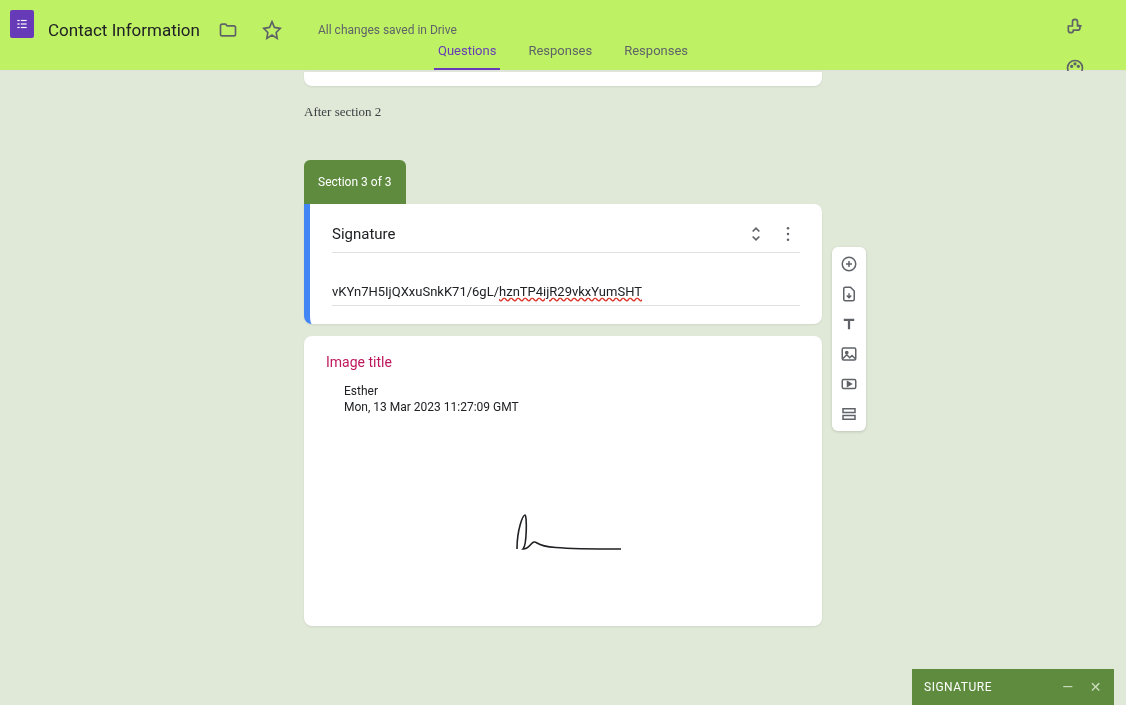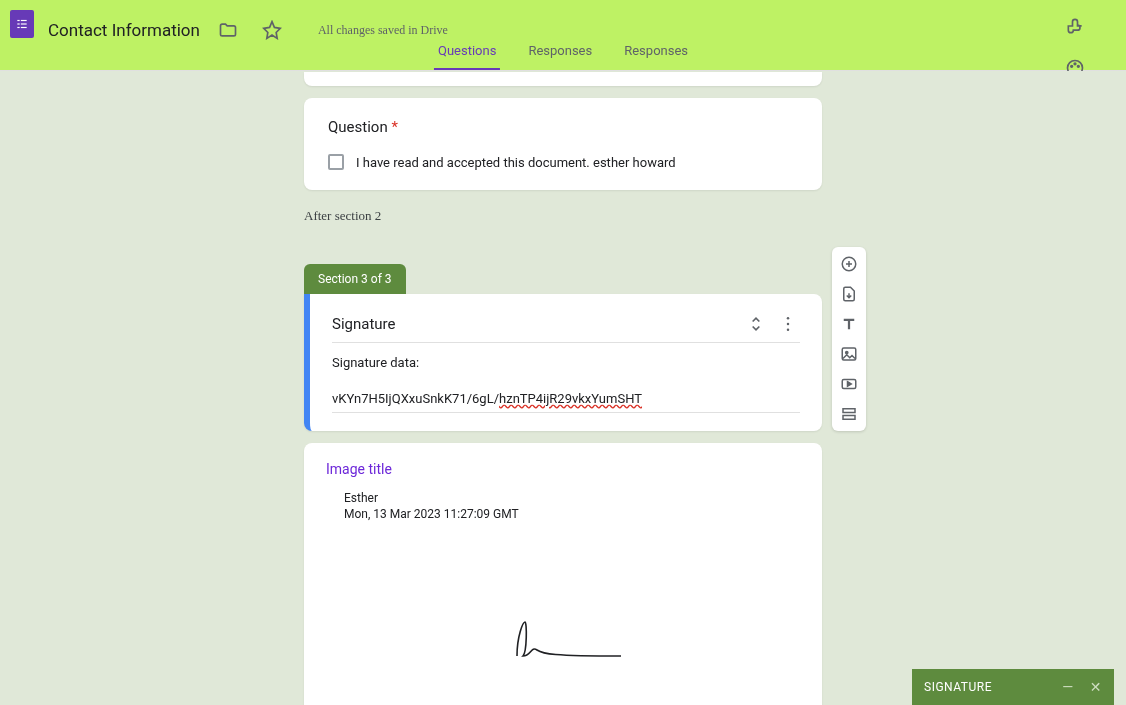--- a/index.html
+++ b/index.html
@@ -50,21 +50,20 @@
   align-items: center;
   justify-content: center;
   cursor: pointer;
   color: #5f6368;
 }
 .icon-btn svg { width: 20px; height: 20px; }
 .save-status {
   font-size: 12px;
   color: #5f6368;
   margin-left: 18px;
-  font-family: Liberation Serif, serif;
 }
 .header-right {
   margin-left: auto;
   display: flex;
   align-items: center;
   gap: 10px;
   margin-top: 2px;
   flex-direction: column;
 }
 .send-btn {
@@ -155,21 +154,21 @@
   display: flex;
   align-items: center;
   gap: 110px;
   padding: 4px 8px;
   cursor: pointer;
 }
 .section-badge {
   background: #5e8b3e;
   color: #fff;
   font-size: 12px;
-  padding: 8px 14px;
+  padding: 15px 14px;
   border-radius: 6px 6px 0 0;
   display: inline-block;
   margin-top: 28px;
 }
 .section-card {
   background: #fff;
   border-radius: 0 8px 8px 8px;
   box-shadow: 0 1px 2px rgba(0,0,0,0.08);
   border-left: 6px solid #4285f4;
   padding: 18px 22px;
@@ -204,21 +203,21 @@
 .sig-data .wavy { text-decoration: underline wavy #d93025; }
 .image-card {
   background: #fff;
   border-radius: 8px;
   box-shadow: 0 1px 2px rgba(0,0,0,0.08);
   padding: 18px 22px 12px;
   margin-bottom: 40px;
 }
 .image-title {
   font-size: 14px;
-  color: #6d28d9;
+  color: #be185d;
   margin-bottom: 14px;
 }
 .sig-meta {
   font-size: 12px;
   color: #202124;
   line-height: 1.3;
   margin-left: 18px;
   margin-bottom: 8px;
 }
 .sig-canvas {
@@ -352,29 +351,20 @@
     <div class="tab">Responses</div>
     <div class="tab">Responses</div>
   </div>
 </div>
 
 <div class="canvas">
   <div class="form-area">
 
     <div class="card truncated"></div>
 
-    <div class="card">
-      <div class="q-title">
-        <span>Question</span> <span class="req">*</span>
-      </div>
-      <div class="checkbox-row">
-        <div class="checkbox-box"></div>
-        <span>I have read and accepted this document. esther howard</span>
-      </div>
-    </div>
 
     <div class="section-nav">
       <span>After section 2</span>
     </div>
 
     <div class="section-badge">Section 3 of 3</div>
 
     <div class="section-card">
       <div class="section-title-row">
         <span class="section-title">Signature</span>
@@ -387,21 +377,20 @@
             </span>
           <span class="icon-btn" style="width:24px;height:24px">
               <svg viewBox="0 0 24 24" fill="currentColor">
                 <circle cx="12" cy="5" r="1.5"></circle>
                 <circle cx="12" cy="12" r="1.5"></circle>
                 <circle cx="12" cy="19" r="1.5"></circle>
               </svg>
             </span>
         </div>
       </div>
-      <div class="sig-label">Signature data:</div>
       <div class="sig-data"><br><span>vKYn7H5IjQXxuSnkK71/6gL/</span><span class="wavy">hznTP4ijR29vkxYumSHT</span></div>
     </div>
 
     <div class="image-card">
       <div class="image-title">Image title</div>
       <div class="sig-meta">
         <div>Esther</div>
         <div>Mon, 13 Mar 2023 11:27:09 GMT</div>
       </div>
       <div class="sig-canvas">

